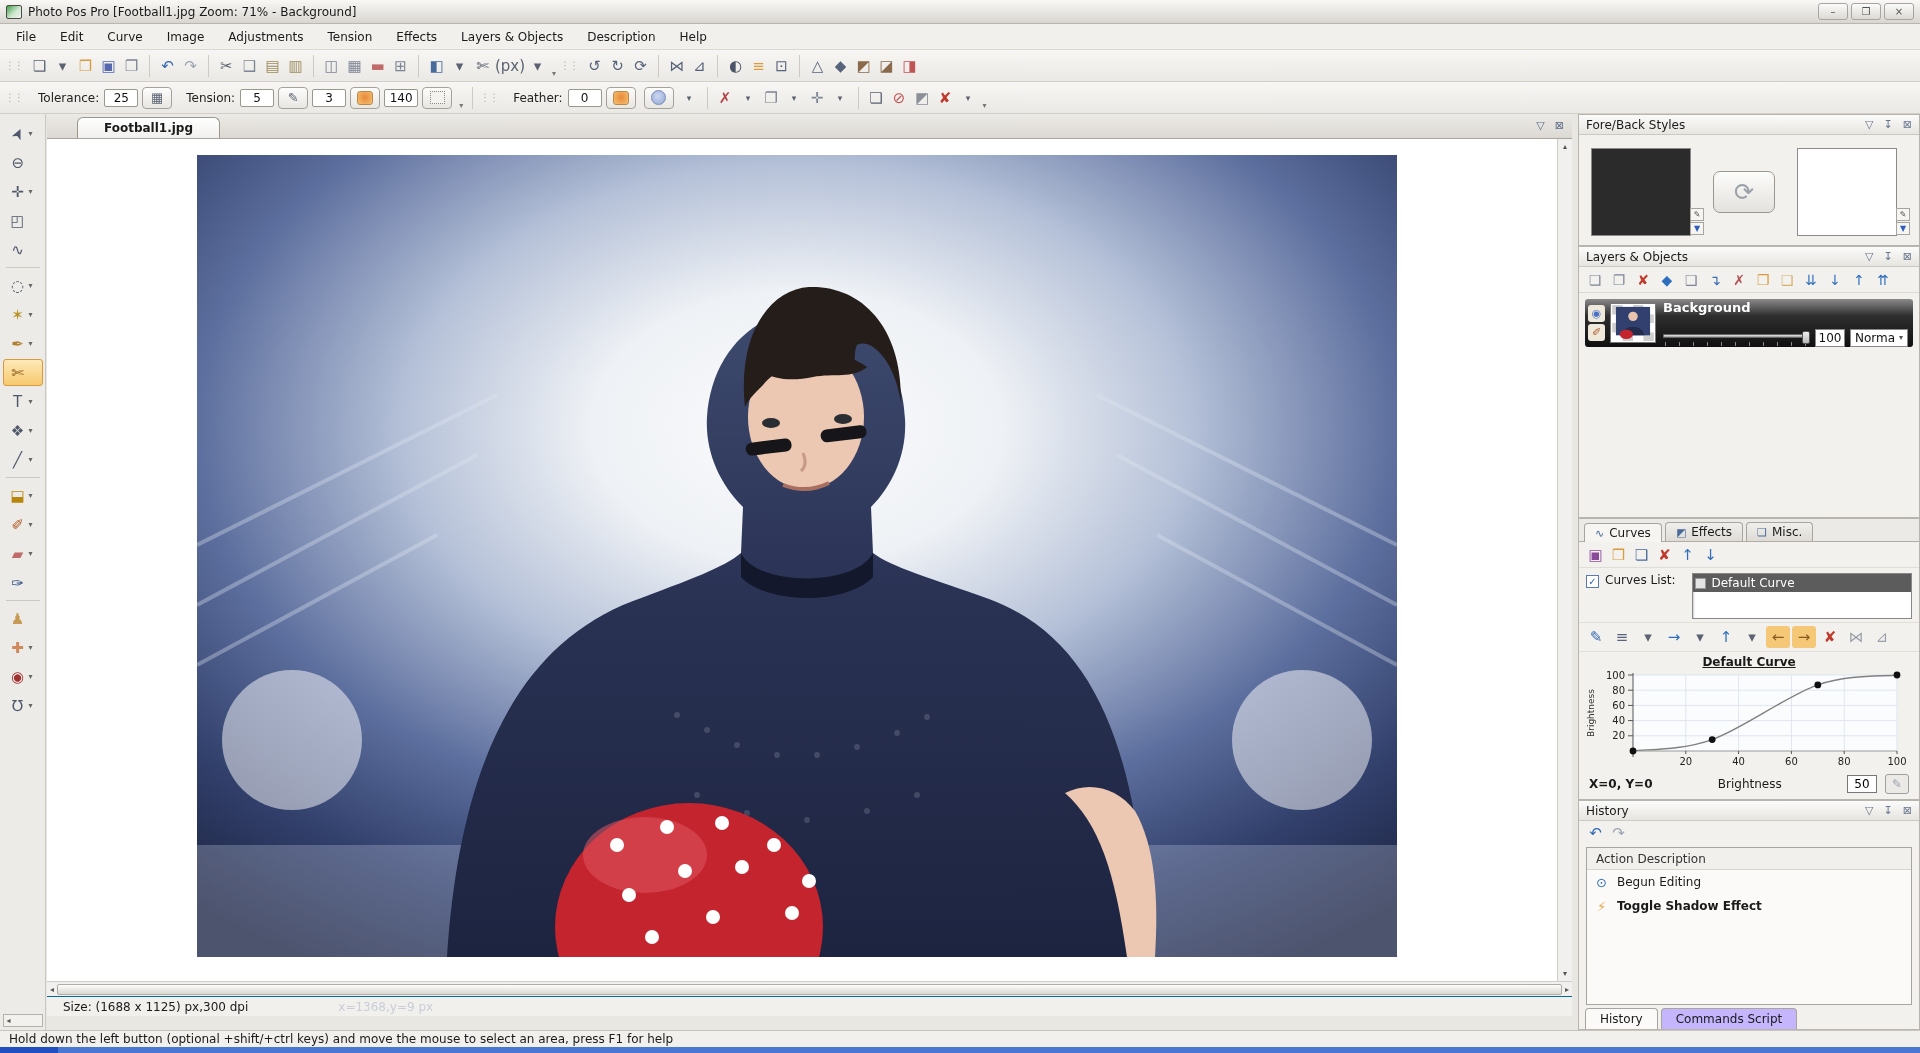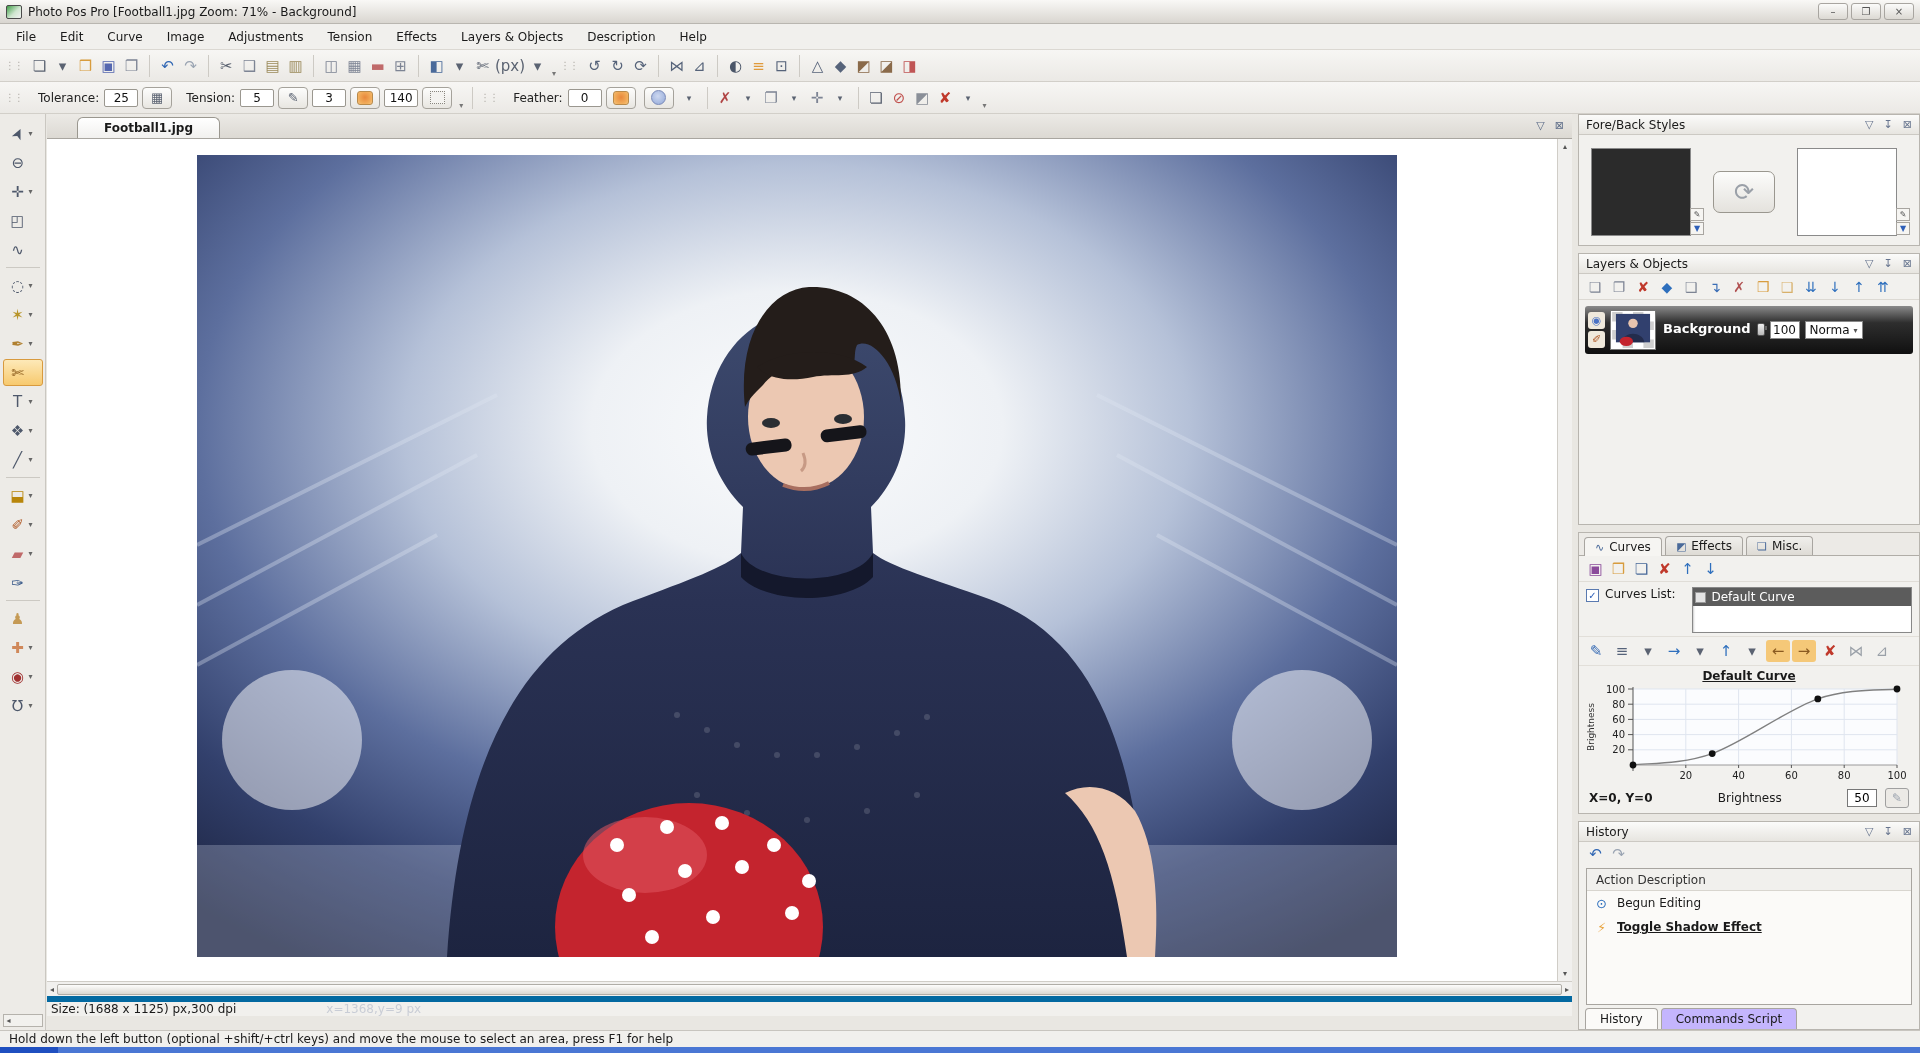--- a/index.html
+++ b/index.html
@@ -44,45 +44,45 @@
   
   .canvas-col{position:absolute;left:47px;top:114px;width:1525px;height:902px;display:flex;flex-direction:column}
   .tabrow{height:25px;background:linear-gradient(#eceae6,#dcd9d3);border-bottom:1px solid #a9a6a0;display:flex;align-items:flex-end;padding-left:30px;position:relative}
   .doc-tab{background:linear-gradient(#ffffff,#f1f0ee);border:1px solid #9a978f;border-bottom:none;border-radius:6px 6px 0 0;padding:3px 26px;font-weight:bold}
   .tabrow-icons{position:absolute;right:8px;top:5px;display:flex;gap:10px;color:#5a6a86;font-size:11px}
   .viewport{flex:1;position:relative;background:#ffffff;overflow:hidden}
   .photo{position:absolute;left:150px;top:16px;width:1200px;height:802px}
   .vscroll{position:absolute;right:0;top:0;bottom:0;width:15px;background:#f1f0ee;border-left:1px solid #d0cdc7;display:flex;flex-direction:column;justify-content:space-between;align-items:center;font-size:8px;color:#555;padding:3px 0}
   .hscroll{height:15px;background:#f1f0ee;border-top:1px solid #d0cdc7;display:flex;align-items:center;font-size:8px;color:#555;padding:0 3px;gap:3px}
   .hthumb{flex:1;height:11px;background:linear-gradient(#fdfdfc,#dbd8d2);border:1px solid #b0ada7;border-radius:2px}
-  .infobar{height:20px;background:#f1f0ed;border-top:6px solid #0369a1;display:flex;align-items:center;padding:0 4px}
+  .infobar{height:20px;background:#f1f0ed;border-top:1px solid #0369a1;display:flex;align-items:center;padding:0 16px}
   .cursorpos{color:#c9cdd6;margin-left:90px}
 
   
   .right-col{position:absolute;left:1578px;top:114px;width:342px;bottom:23px;display:flex;flex-direction:column}
-  .panel{border:1px solid #b8b5af;background:#f2f1ee;display:flex;flex-direction:column;margin-bottom:7px}
+  .panel{border:1px solid #b8b5af;background:#f2f1ee;display:flex;flex-direction:column;}
   .phead{height:20px;display:flex;align-items:center;padding:0 7px;background:linear-gradient(#fbfbfa,#e7e5e0);border-bottom:1px solid #ccc9c3;flex:none}
   .phead-icons{margin-left:auto;display:flex;gap:10px;color:#66748e;font-size:11px}
 
   .panel-fb{height:132px}
   .fb-body{flex:1;display:flex;align-items:center;justify-content:space-between;padding:8px 22px 4px 12px}
   .fb-swatch{width:100px;height:88px;border:1px solid #8a8a8a;position:relative;flex:none}
   .fb-minis{position:absolute;right:-14px;bottom:0;display:flex;flex-direction:column;gap:1px}
   .mini-btn{width:14px;height:13px;border:1px solid #a8a5a0;background:#f6f5f2;font-size:8px;display:flex;align-items:center;justify-content:center;color:#555}
   .mini-btn.blue{color:#2e5fb8}
   .fb-swap{width:62px;height:42px;border:1px solid #9a978f;border-radius:7px;background:linear-gradient(#fcfcfb,#e4e2dd);display:flex;align-items:center;justify-content:center;font-size:24px;color:#9aa0a8;margin:0 8px}
 
   .panel-layers{height:272px}
   .ltoolbar{display:flex;align-items:center;height:26px;padding:0 4px;border-bottom:1px solid #dcd9d3;flex:none}
   .ltoolbar .tbtn{min-width:24px;font-size:14px}
   .layer-row{margin:6px 6px 0;height:48px;border-radius:3px;background:linear-gradient(#8a8a8a,#2e2e2e 35%,#101010);display:flex;align-items:center;padding:3px;gap:5px;color:#fff;flex:none}
   .lr-icons{display:flex;flex-direction:column;gap:2px}
   .lr-ic{width:17px;height:17px;background:#efe9dc;border-radius:3px;font-size:11px;display:flex;align-items:center;justify-content:center}
   .lr-thumb{width:46px;height:40px;background:#fff;padding:1px;border:1px solid #777;flex:none}
-  .lr-main{flex:1;display:flex;flex-direction:row;gap:14px;padding:1px 2px;min-width:0}
+  .lr-main{flex:1;display:flex;flex-direction:column;gap:14px;padding:1px 2px;min-width:0}
   .lr-name{font-weight:bold;font-size:13px}
   .lr-ctl{display:flex;align-items:center;gap:5px}
   .slider{position:relative;flex:1;height:14px}
   .slider .track{position:absolute;left:0;right:0;top:3px;height:4px;background:linear-gradient(#e8e8e8,#9a9a9a);border:1px solid #666}
   .slider .ticks{position:absolute;left:2px;right:2px;top:11px;height:4px;background:repeating-linear-gradient(90deg,#8a8a8a 0 1px,transparent 1px 14px)}
   .slider .thumb{position:absolute;right:0;top:0;width:8px;height:13px;background:linear-gradient(#f0f0f0,#b8b8b8);border:1px solid #555;border-radius:2px}
   .opacity-box{width:30px;height:18px;background:#fff;color:#111;border:1px solid #888;display:flex;align-items:center;justify-content:center;flex:none}
   .blend-box{width:58px;height:18px;background:#fff;color:#111;border:1px solid #888;display:flex;align-items:center;padding:0 4px;gap:4px;flex:none}
   .blend-box .bc{margin-left:auto;font-size:8px;color:#555}
   .layers-filler{flex:1}
@@ -109,21 +109,21 @@
   .cinput{width:30px;height:18px;border:1px solid #777;text-align:center;font:12px "DejaVu Sans",sans-serif}
   .penbtn{width:24px;height:20px;border:1px solid #a0a0a0;border-radius:3px;background:#eceae6;color:#98a0ac;display:flex;align-items:center;justify-content:center;font-size:12px}
 
   .panel-history{flex:1;margin-bottom:0}
   .htoolbar{display:flex;align-items:center;height:24px;padding:0 5px;flex:none}
   .hlist{flex:1;margin:2px 7px 0;border:1px solid #a8a5a0;background:#fbfaf8;display:flex;flex-direction:column;overflow:hidden}
   .hlist-head{height:22px;background:#f1f0ed;border-bottom:1px solid #d8d5cf;display:flex;align-items:center;padding:0 9px;color:#333;flex:none}
   .hlist-body{flex:1}
   .hist-row{height:24px;display:flex;align-items:center;gap:8px;padding:0 7px}
   .hist-row.bold-item{font-weight:bold}
-  .hist-row.bold-item .hlabel{text-decoration:underline}
+  .hist-row.bold-item .hlabel{}
   .hicon{font-size:13px;width:15px;text-align:center}
   .hlist-body .hist-row:nth-child(1) .hicon{color:#2e6fbd}
   .hlist-body .hist-row:nth-child(2) .hicon{color:#e8a33d}
   .htabs{display:flex;align-items:flex-end;height:24px;padding-left:6px;flex:none}
   .htab{border:1px solid #a8a5a0;border-bottom:none;border-radius:4px 4px 0 0;padding:3px 14px;background:#c4b5fd;margin-right:3px}
   .htab.active{background:#fbfaf8}
 
   
   .statusbar{position:absolute;left:0;right:0;bottom:6px;height:17px;background:#f1f0ed;border-top:1px solid #c8c5bf;display:flex;align-items:center;padding:0 9px}
   .taskbar{position:absolute;left:0;right:0;bottom:0;height:6px;background:#4a77d4}

